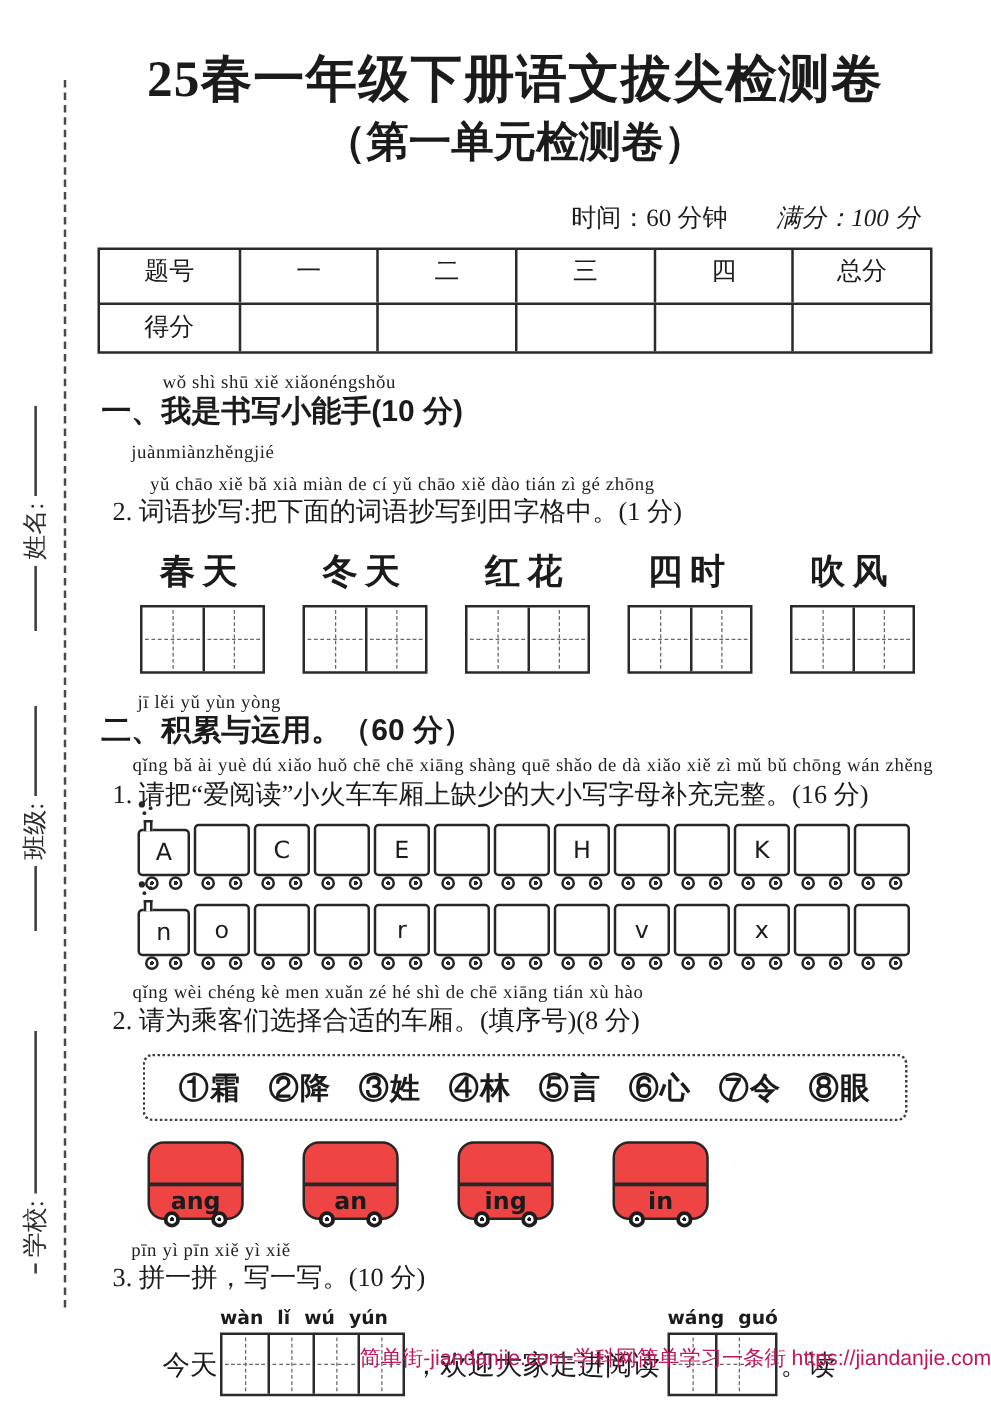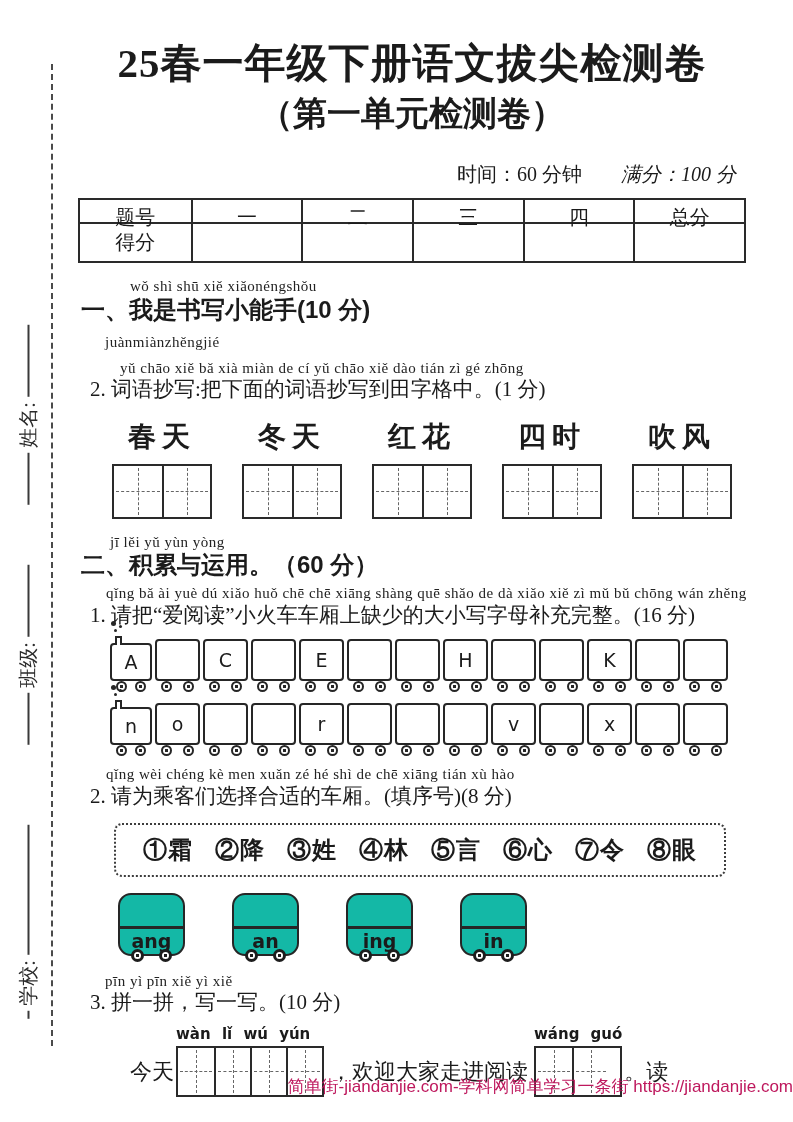--- a/index.html
+++ b/index.html
@@ -28,21 +28,21 @@
   .title { margin-top:40px; text-align:center; font-size:41px; font-weight:700;
            letter-spacing:1px; line-height:1.15; }
   .subtitle { text-align:center; font-size:34px; font-weight:700; margin-top:4px; }
   .meta { text-align:right; font-size:20px; margin-top:24px; padding-right:10px; }
   .meta span + span { margin-left:34px;font-style:italic; }
 
   
   .score-table { margin-top:10px; border:2px solid #2a2a2a; }
   .st-row { display:grid; grid-template-columns:repeat(6,1fr); }
   .st-row + .st-row { border-top:2px solid #2a2a2a; }
-  .st-cell { height:22px; line-height:35px; text-align:center; font-size:20px; }
+  .st-cell { height:42px; line-height:35px; text-align:center; font-size:20px; }
   .st-cell + .st-cell { border-left:2px solid #2a2a2a; }
   .st-row.r2 .st-cell { height:37px; line-height:37px; }
 
   
   .pinyin { font-family:Liberation Serif, serif; font-size:15px; color:#222;
             letter-spacing:0.5px; line-height:1.05; white-space:nowrap; }
   .heading { font-family:"Liberation Sans", sans-serif; font-weight:700; font-size:24px;
              margin-left:3px; line-height:1.25; }
   .itemtext { font-size:21px; margin-left:12px; line-height:1.3; }
   .qblock { margin-top:10px; }
@@ -87,22 +87,22 @@
         box-shadow:5px -4px 0 0 #262626, -2px -7px 0 1px #262626; }
 
   
   .options-box { margin-left:36px; margin-top:12px; width:612px;
                  border:2.5px dotted #3d3d3d; border-radius:8px; padding:9px 10px;
                  display:flex; justify-content:center; gap:22px; }
   .opt { font-size:24px; font-weight:600; letter-spacing:1px; }
 
   
   .bus-row { display:flex; margin-left:40px; margin-top:16px; gap:47px; }
-  .bus { position:relative; width:67px; height:63px; border:2px solid #262626;
-         border-radius:13px; background:#14b8a6; }
+  .bus { position:relative; width:77px; height:63px; border:2px solid #262626;
+         border-radius:13px; background:#ef4444; }
   .bus-top { height:34px; border-bottom:3px solid #262626; }
   .bus-label { text-align:center; margin-top:1px; font-family:"DejaVu Sans", sans-serif;
                font-size:19px; font-weight:600; }
   .bwheel { position:absolute; bottom:-8px; width:13px; height:13px; border:3.5px solid #1d1d1d;
             border-radius:50%; background:
             radial-gradient(circle at center, #1d1d1d 0 1.6px, #fff 1.7px); }
   .bwheel.l { left:11px; } .bwheel.r { right:11px; }
 
   
   .fill-line { display:flex; align-items:flex-end; margin-left:52px; margin-top:8px; }

